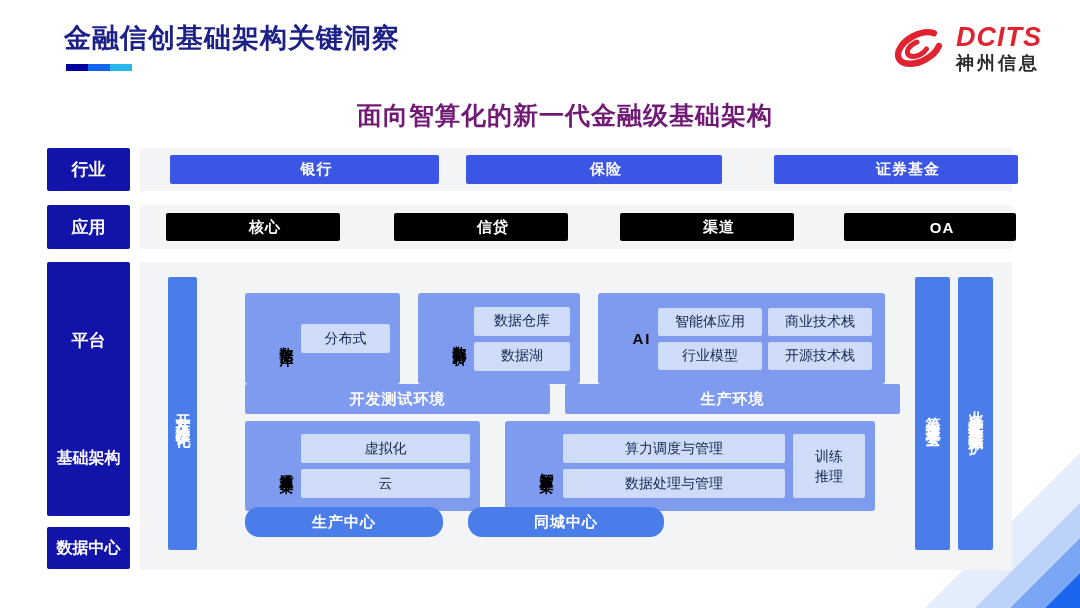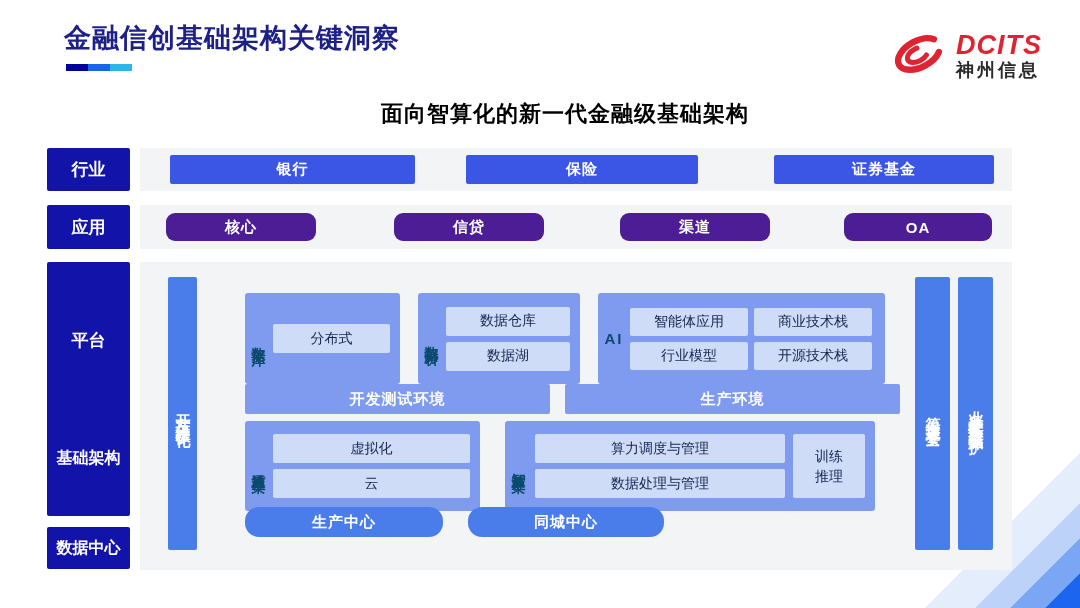--- a/index.html
+++ b/index.html
@@ -13,28 +13,28 @@
   
   .title{
     left:64px;top:20px;
     font-size:27px;font-weight:800;letter-spacing:1px;
     color:#1d2086;
   }
   .underline{left:66px;top:64px;display:flex;}
   .underline span{width:22px;height:7px;display:block;}
   .u1{background:#0000a0;}.u2{background:#1466ee;}.u3{background:#29b6ea;}
 
-  .logo{left:890px;top:16px;width:178px;height:64px;display:flex;align-items:flex-end;gap:8px;}
+  .logo{left:890px;top:16px;width:178px;height:64px;display:flex;align-items:center;gap:8px;}
   .logo-text{display:flex;flex-direction:column;line-height:1.05;}
   .logo-brand{color:#e02330;font-size:27px;font-weight:800;font-style:italic;letter-spacing:1px;}
   .logo-sub{color:#2b2b2b;font-size:18px;font-weight:700;letter-spacing:3px;margin-top:2px;}
 
   .subtitle{
     left:140px;top:99px;width:850px;text-align:center;
-    font-size:22px;font-weight:800;color:#000000;letter-spacing:1px;
+    font-size:25px;font-weight:800;color:#701a75;letter-spacing:1px;
   }
 
   
   .rail{
     left:47px;width:83px;background:#1213a8;color:#ffffff;
     display:flex;align-items:center;justify-content:center;
     font-weight:700;border-radius:2px;z-index:2;
   }
   .rail-industry{top:148px;height:43px;font-size:17px;}
   .rail-application{top:205px;height:44px;font-size:17px;}
@@ -42,24 +42,24 @@
   .rail-infrastructure{top:401px;height:115px;font-size:16px;}
   .rail-datacenter{top:527px;height:42px;font-size:16px;}
 
   
   .strip{left:140px;width:872px;background:#f3f4f6;z-index:1;}
   .strip1{top:148px;height:43px;}
   .strip2{top:205px;height:44px;}
 
   .btn{
     position:absolute;display:flex;align-items:center;justify-content:center;
-    color:#ffffff;font-weight:700;font-size:15px;letter-spacing:1px;border-radius:2px;
+    color:#ffffff;font-weight:700;font-size:15px;letter-spacing:1px;border-radius:2px;padding-left:24px;
   }
   .btn-royal{background:#3b55e5;top:7px;height:29px;}
-  .btn-mid{background:#4c1d95;top:8px;height:28px;border-radius:9px;}
+  .btn-mid{background:#000000;top:8px;height:28px;}
 
   
   .panel{left:140px;top:262px;width:872px;height:308px;background:#f3f4f6;z-index:1;}
   .vbar{
     position:absolute;top:15px;height:273px;background:#4a7de9;border-radius:2px;
     display:flex;align-items:center;justify-content:center;
   }
   .vbar span{
     writing-mode:vertical-rl;text-orientation:upright;
     color:#ffffff;font-weight:700;font-size:15px;letter-spacing:3px;
@@ -67,22 +67,22 @@
   .vbar-left{left:28px;width:29px;}
   .vbar-r1{left:775px;width:35px;}
   .vbar-r2{left:818px;width:35px;}
 
   .group{
     position:absolute;background:#7e9bef;border-radius:3px;
     display:flex;align-items:center;
   }
   .gl{
     writing-mode:vertical-rl;text-orientation:upright;
-    color:#0c4a6e;font-weight:700;font-size:14px;letter-spacing:2px;
-    width:28px;text-align:center;display:flex;align-items:center;justify-content:center;flex:none;
+    color:#000000;font-weight:700;font-size:14px;letter-spacing:2px;
+    width:28px;text-align:center;display:flex;align-items:center;justify-content:center;flex:none;margin-left:28px;
   }
   .gl-h{writing-mode:horizontal-tb;width:32px;font-size:15px;}
   .gitems{flex:1;display:flex;flex-direction:column;gap:6px;margin-right:10px;}
   .chip{
     background:#cedcf8;color:#16254f;height:29px;border-radius:2px;
     display:flex;align-items:center;justify-content:center;font-size:14px;
   }
   .ggrid{flex:1;display:grid;grid-template-columns:1fr 1fr;gap:6px;margin-right:13px;}
   .ggrid .chip{height:28px;}
 

